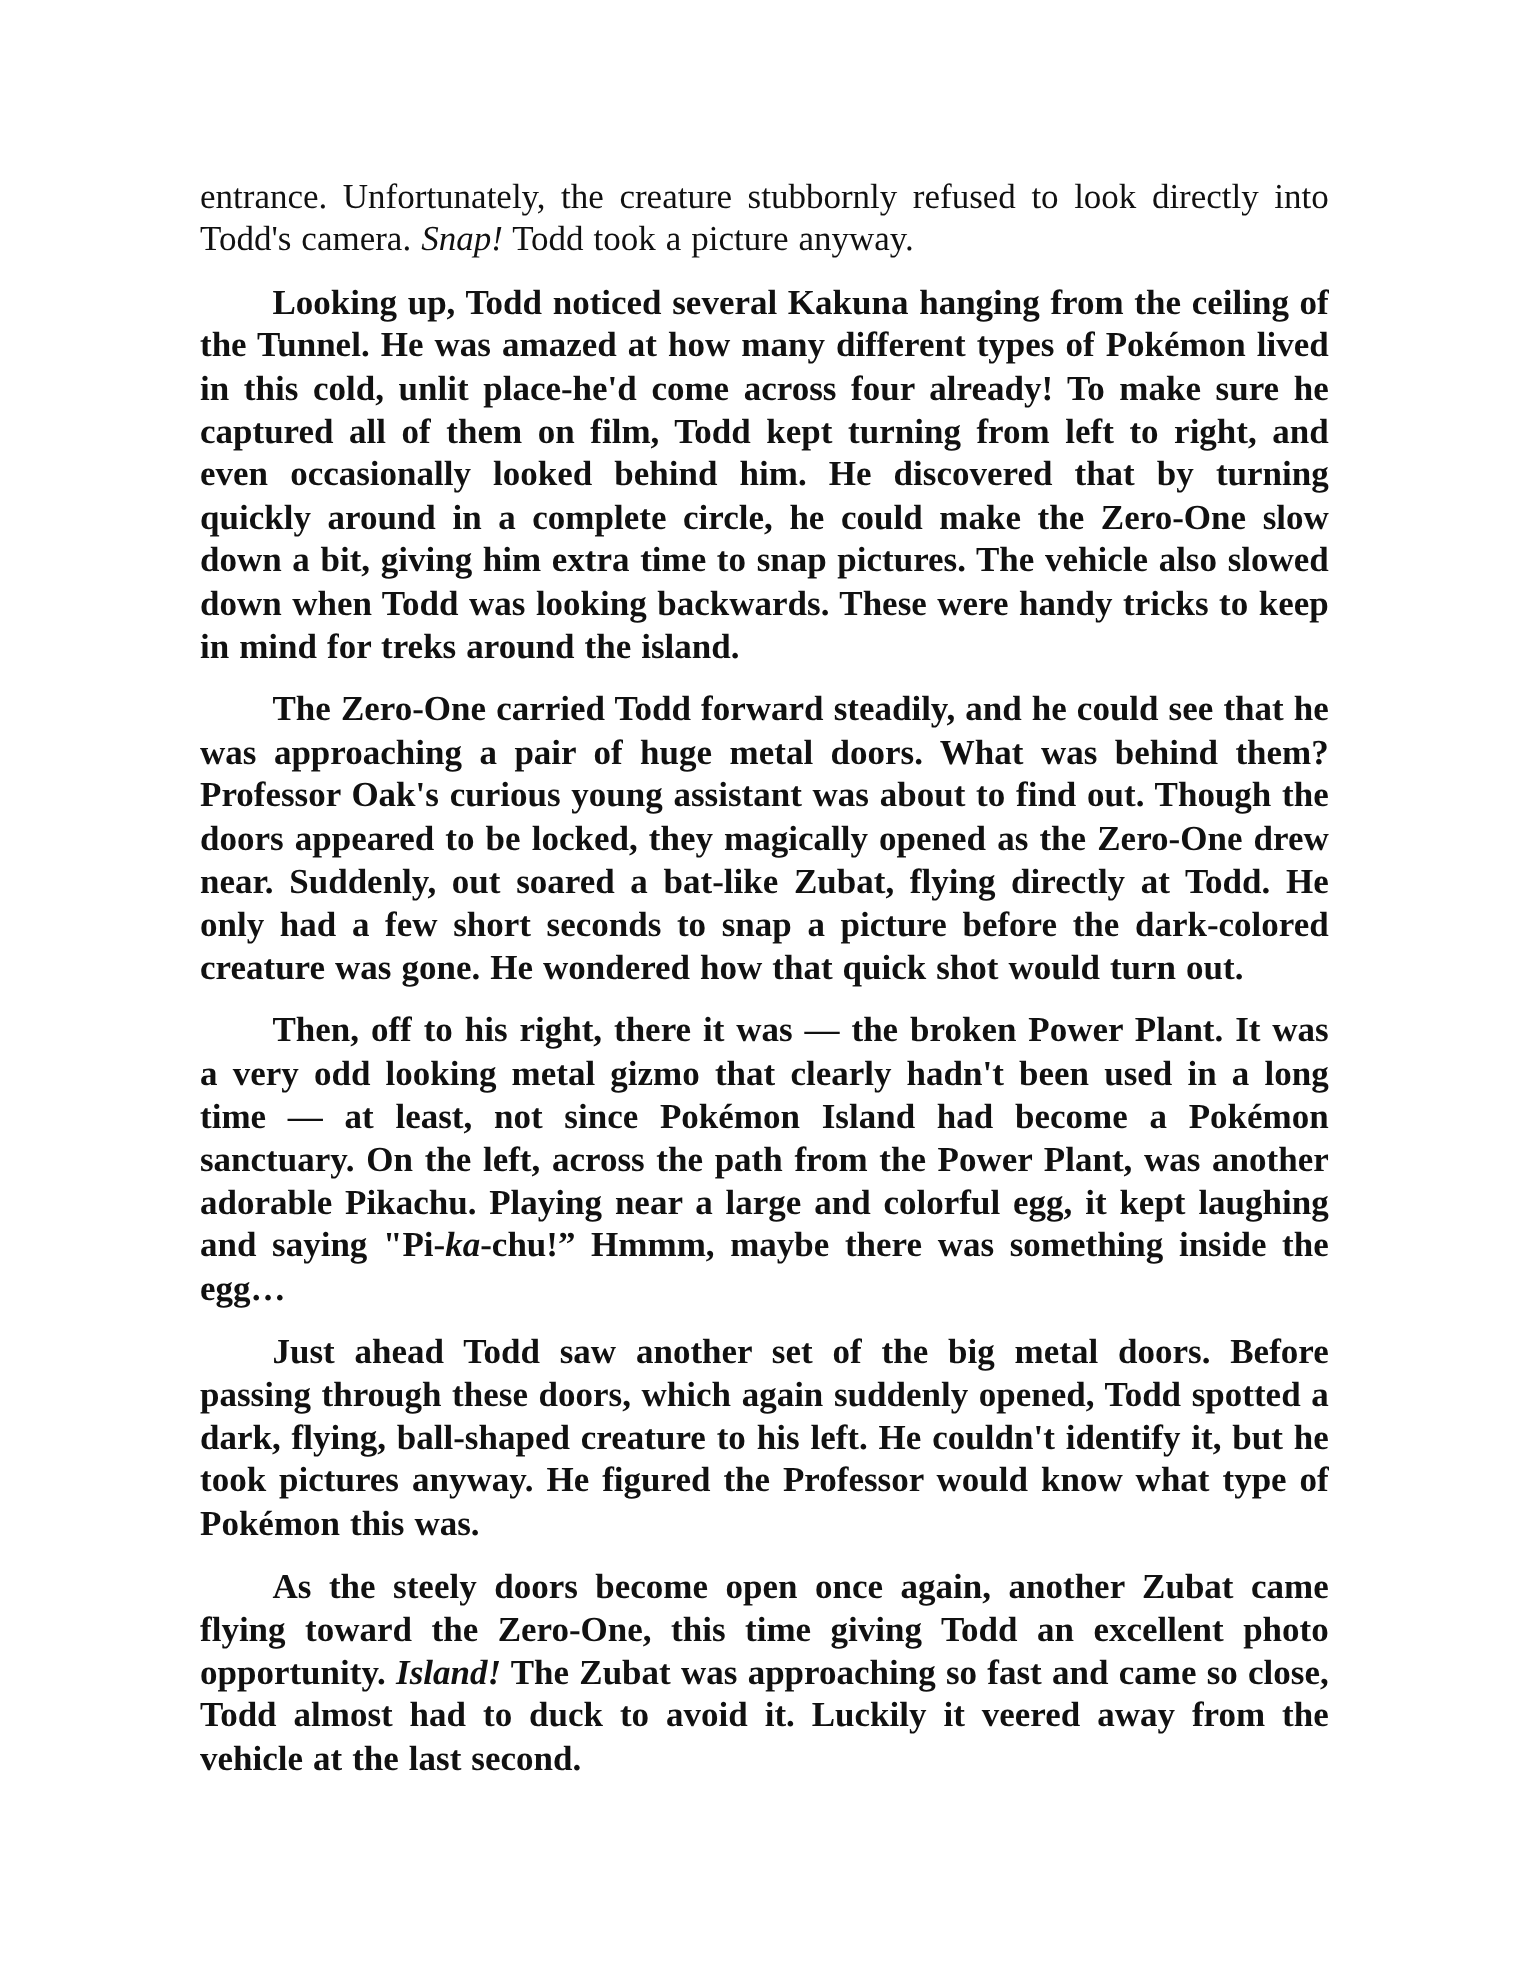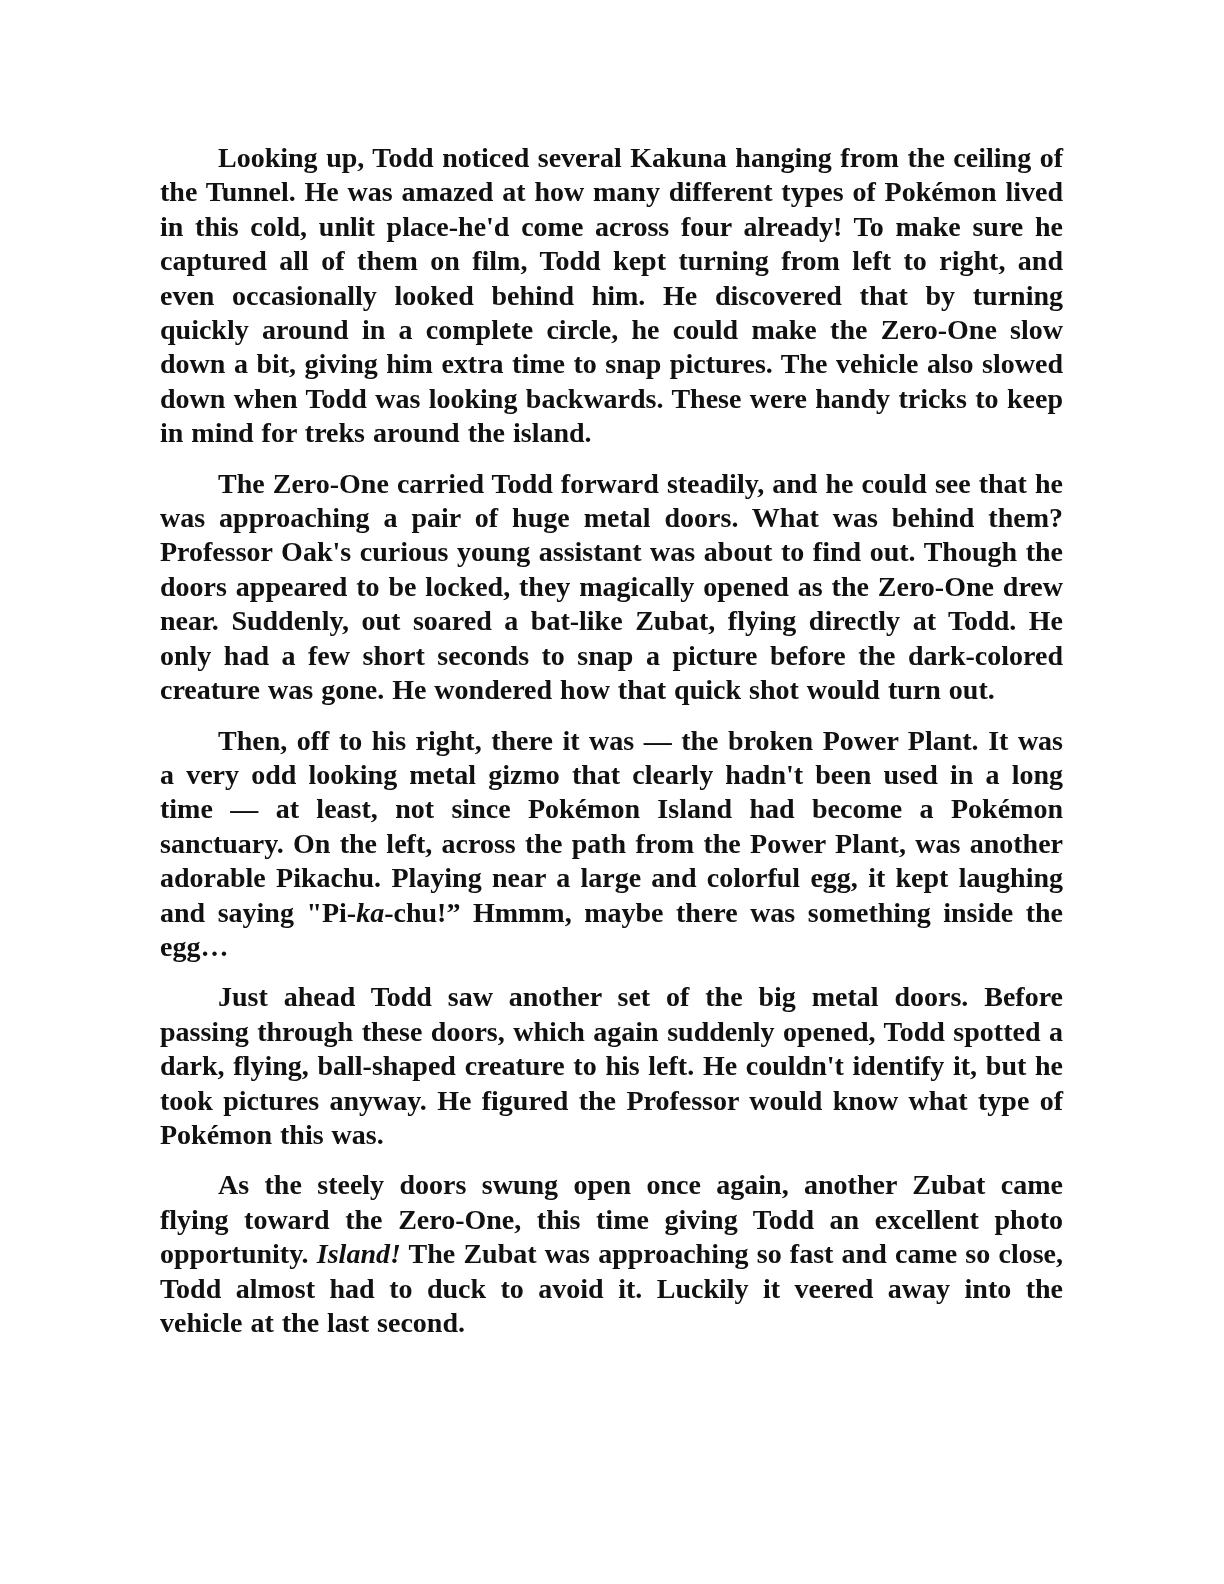--- a/index.html
+++ b/index.html
@@ -43,19 +43,20 @@
   }
   .italic {
     font-style: italic;
   }
 </style>
 </head>
 <body>
 
 <div class="page">
   <div class="page-text">
+      <p class="para"><span>entrance. Unfortunately, the creature stubbornly refused to look directly into Todd's camera. </span><span class="italic">Snap!</span><span> Todd took a picture anyway.</span></p>
       <p class="para indent"><span>Looking up, Todd noticed several Kakuna hanging from the ceiling of the Tunnel. He was amazed at how many different types of Pokémon lived in this cold, unlit place-he'd come across four already! To make sure he captured all of them on film, Todd kept turning from left to right, and even occasionally looked behind him. He discovered that by turning quickly around in a complete circle, he could make the Zero-One slow down a bit, giving him extra time to snap pictures. The vehicle also slowed down when Todd was looking backwards. These were handy tricks to keep in mind for treks around the island.</span></p>
       <p class="para indent"><span>The Zero-One carried Todd forward steadily, and he could see that he was approaching a pair of huge metal doors. What was behind them? Professor Oak's curious young assistant was about to find out. Though the doors appeared to be locked, they magically opened as the Zero-One drew near. Suddenly, out soared a bat-like Zubat, flying directly at Todd. He only had a few short seconds to snap a picture before the dark-colored creature was gone. He wondered how that quick shot would turn out.</span></p>
       <p class="para indent"><span>Then, off to his right, there it was — the broken Power Plant. It was a very odd looking metal gizmo that clearly hadn't been used in a long time — at least, not since Pokémon Island had become a Pokémon sanctuary. On the left, across the path from the Power Plant, was another adorable Pikachu. Playing near a large and colorful egg, it kept laughing and saying "Pi-</span><span class="italic">ka</span><span>-chu!” Hmmm, maybe there was something inside the egg…</span></p>
       <p class="para indent"><span>Just ahead Todd saw another set of the big metal doors. Before passing through these doors, which again suddenly opened, Todd spotted a dark, flying, ball-shaped creature to his left. He couldn't identify it, but he took pictures anyway. He figured the Professor would know what type of Pokémon this was.</span></p>
-      <p class="para indent"><span>As the steely doors swung open once again, another Zubat came flying toward the Zero-One, this time giving Todd an excellent photo opportunity. </span><span class="italic">Island!</span><span> The Zubat was approaching so fast and came so close, Todd almost had to duck to avoid it. Luckily it veered away into the vehicle at the last second.</span></p>
+      <p class="para indent"><span>As the steely doors become open once again, another Zubat came flying toward the Zero-One, this time giving Todd an excellent photo opportunity. </span><span class="italic">Island!</span><span> The Zubat was approaching so fast and came so close, Todd almost had to duck to avoid it. Luckily it veered away from the vehicle at the last second.</span></p>
     </div>
 </div>
 
 </body></html>

